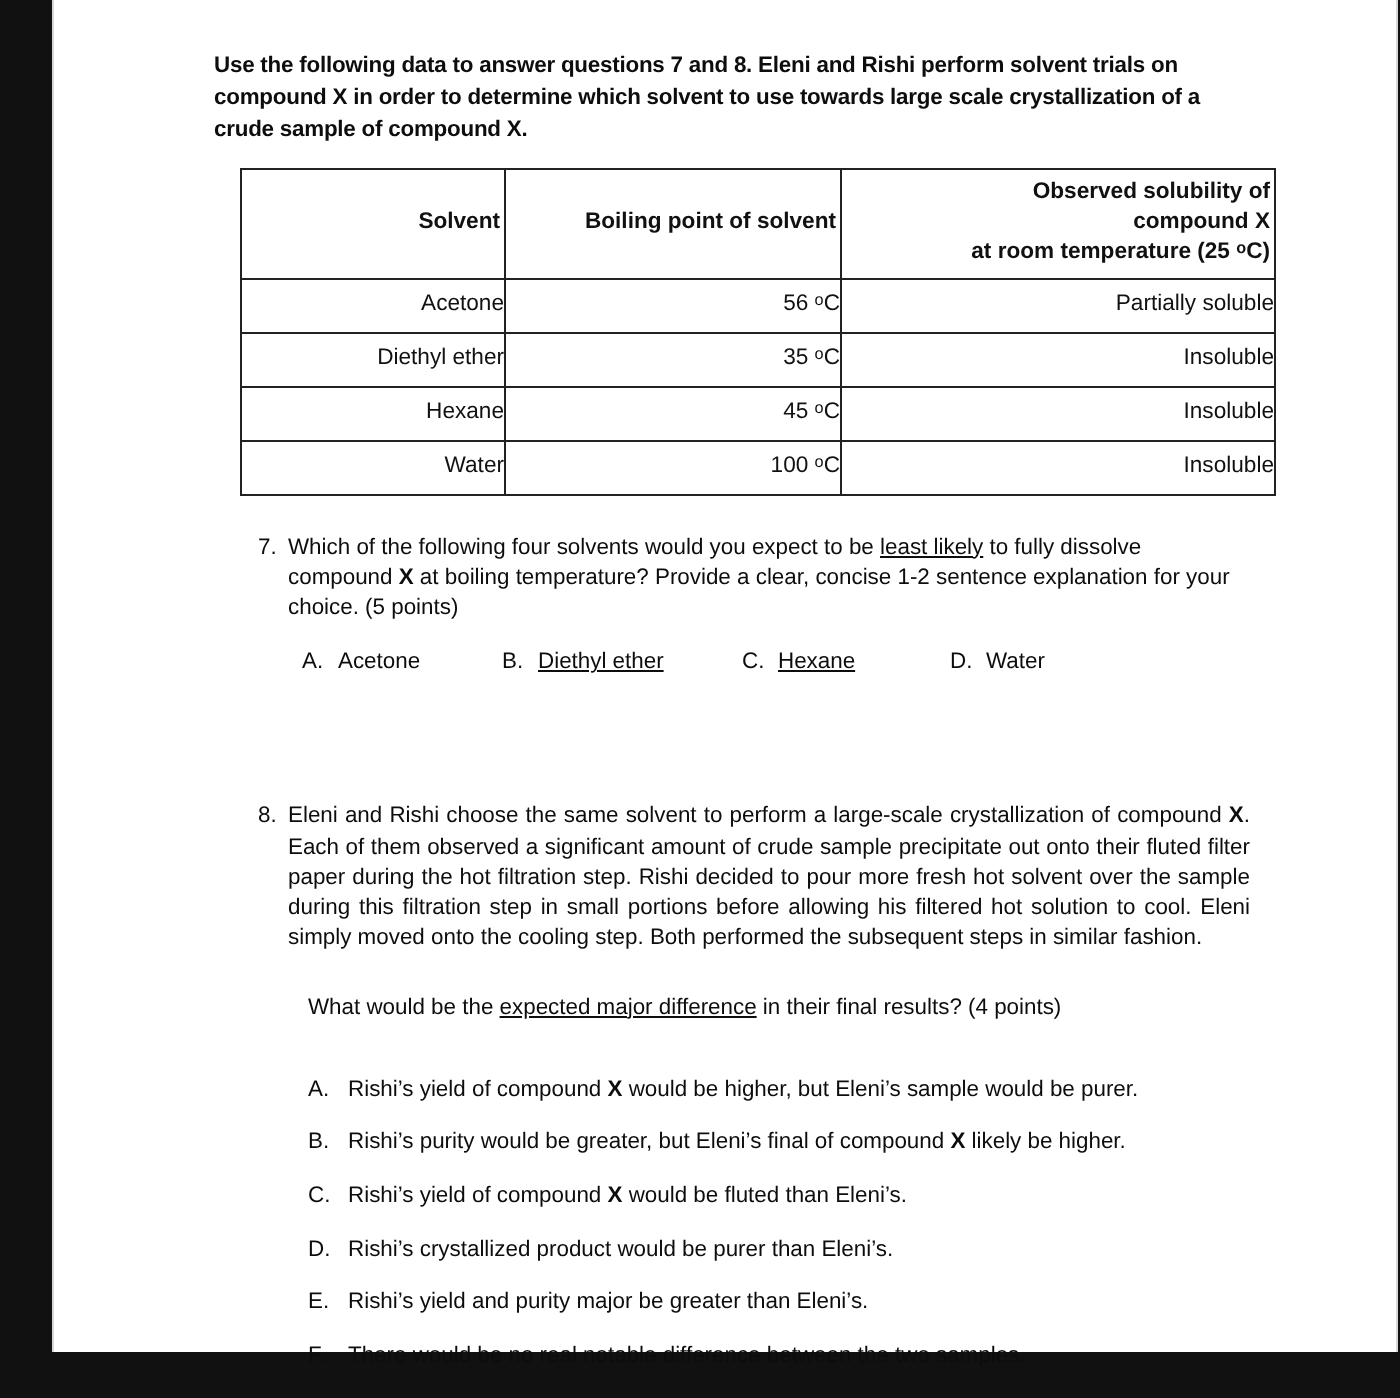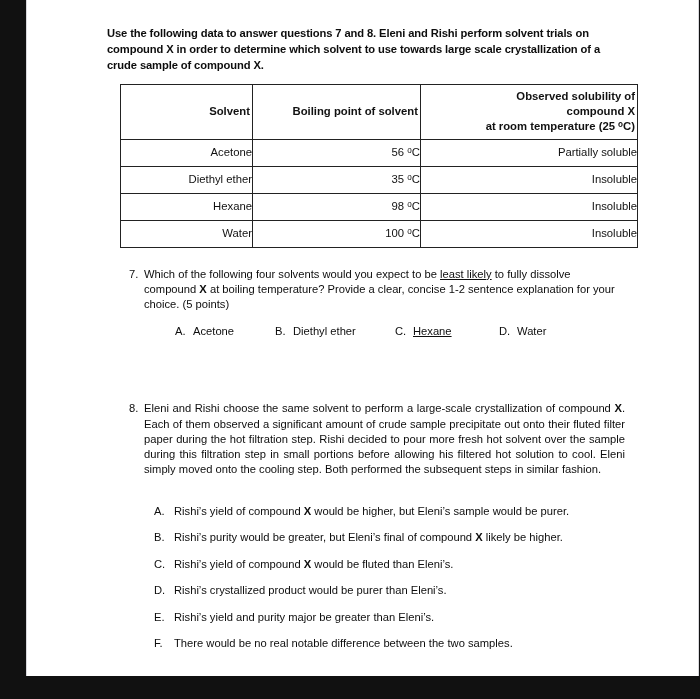--- a/index.html
+++ b/index.html
@@ -100,28 +100,28 @@
   }
 
   #q7-block { margin-top: 19px; margin-left: 15px; width: 500px; }
   #q8-block { margin-top: 64px; margin-left: 15px; width: 503px; }
 
   .u { text-decoration: underline; }
   .b { font-weight: bold; }
 
   .q7-choices {
     display: flex;
-    margin: 13px 0 0 68px;
+    margin: 13px 0 0 44px;
     font-size: 11.2px;
     color: #0d0d0d;
   }
   .q7-choice { white-space: nowrap; }
   .q7-choice .lbl { display: inline-block; width: 18px; }
   .q7-c-0 { width: 100px; }
-  .q7-c-1 { width: 120px; }
+  .q7-c-1 { width: 120px; text-decoration: underline; }
   .q7-c-2 { width: 104px; text-decoration: underline; }
 
   .q8-prompt {
     margin: 19px 0 0 47px;
     font-size: 11.2px;
     line-height: 1.36;
     color: #0d0d0d;
   }
 
   .q8-options {
@@ -172,21 +172,21 @@
             <td><span>56 </span><sup class="deg">o</sup><span>C</span></td>
             <td>Partially soluble</td>
           </tr>
           <tr>
             <td>Diethyl ether</td>
             <td><span>35 </span><sup class="deg">o</sup><span>C</span></td>
             <td>Insoluble</td>
           </tr>
           <tr>
             <td>Hexane</td>
-            <td><span>98 </span><sup class="deg">o</sup><span>C</span></td>
+            <td><span>45 </span><sup class="deg">o</sup><span>C</span></td>
             <td>Insoluble</td>
           </tr>
           <tr>
             <td>Water</td>
             <td><span>100 </span><sup class="deg">o</sup><span>C</span></td>
             <td>Insoluble</td>
           </tr>
         </tbody>
     </table>
 
@@ -204,20 +204,23 @@
         <span class="q7-choice q7-c-3"><span class="lbl">D.</span><span>Water</span></span>
       </div>
 
     <div class="q-block" id="q8-block">
       <div class="q-num">8.</div>
       <div class="q-text justify">
         <span>Eleni and Rishi choose the same solvent to perform a large-scale crystallization of compound </span><span class="b">X</span><span>. Each of them observed a significant amount of crude sample precipitate out onto their fluted filter paper during the hot filtration step.  Rishi decided to pour more fresh hot solvent over the sample during this filtration step in small portions before allowing his filtered hot solution to cool.  Eleni simply moved onto the cooling step.  Both performed the subsequent steps in similar fashion.</span>
       </div>
     </div>
 
+    <div class="q8-prompt">
+      <span>What would be the </span><span class="u">expected major difference</span><span> in their final results?  (4 points)</span>
+    </div>
 
     <div class="q8-options" id="q8-options">
         <div class="opt-row">
           <div class="opt-letter">A.</div>
           <div class="opt-text"><span>Rishi’s yield of compound </span><span class="b">X</span><span> would be higher, but Eleni’s sample would be purer.</span></div>
         </div>
         <div class="opt-row">
           <div class="opt-letter">B.</div>
           <div class="opt-text"><span>Rishi’s purity would be greater, but Eleni’s final of compound </span><span class="b">X</span><span> likely be higher.</span></div>
         </div>

